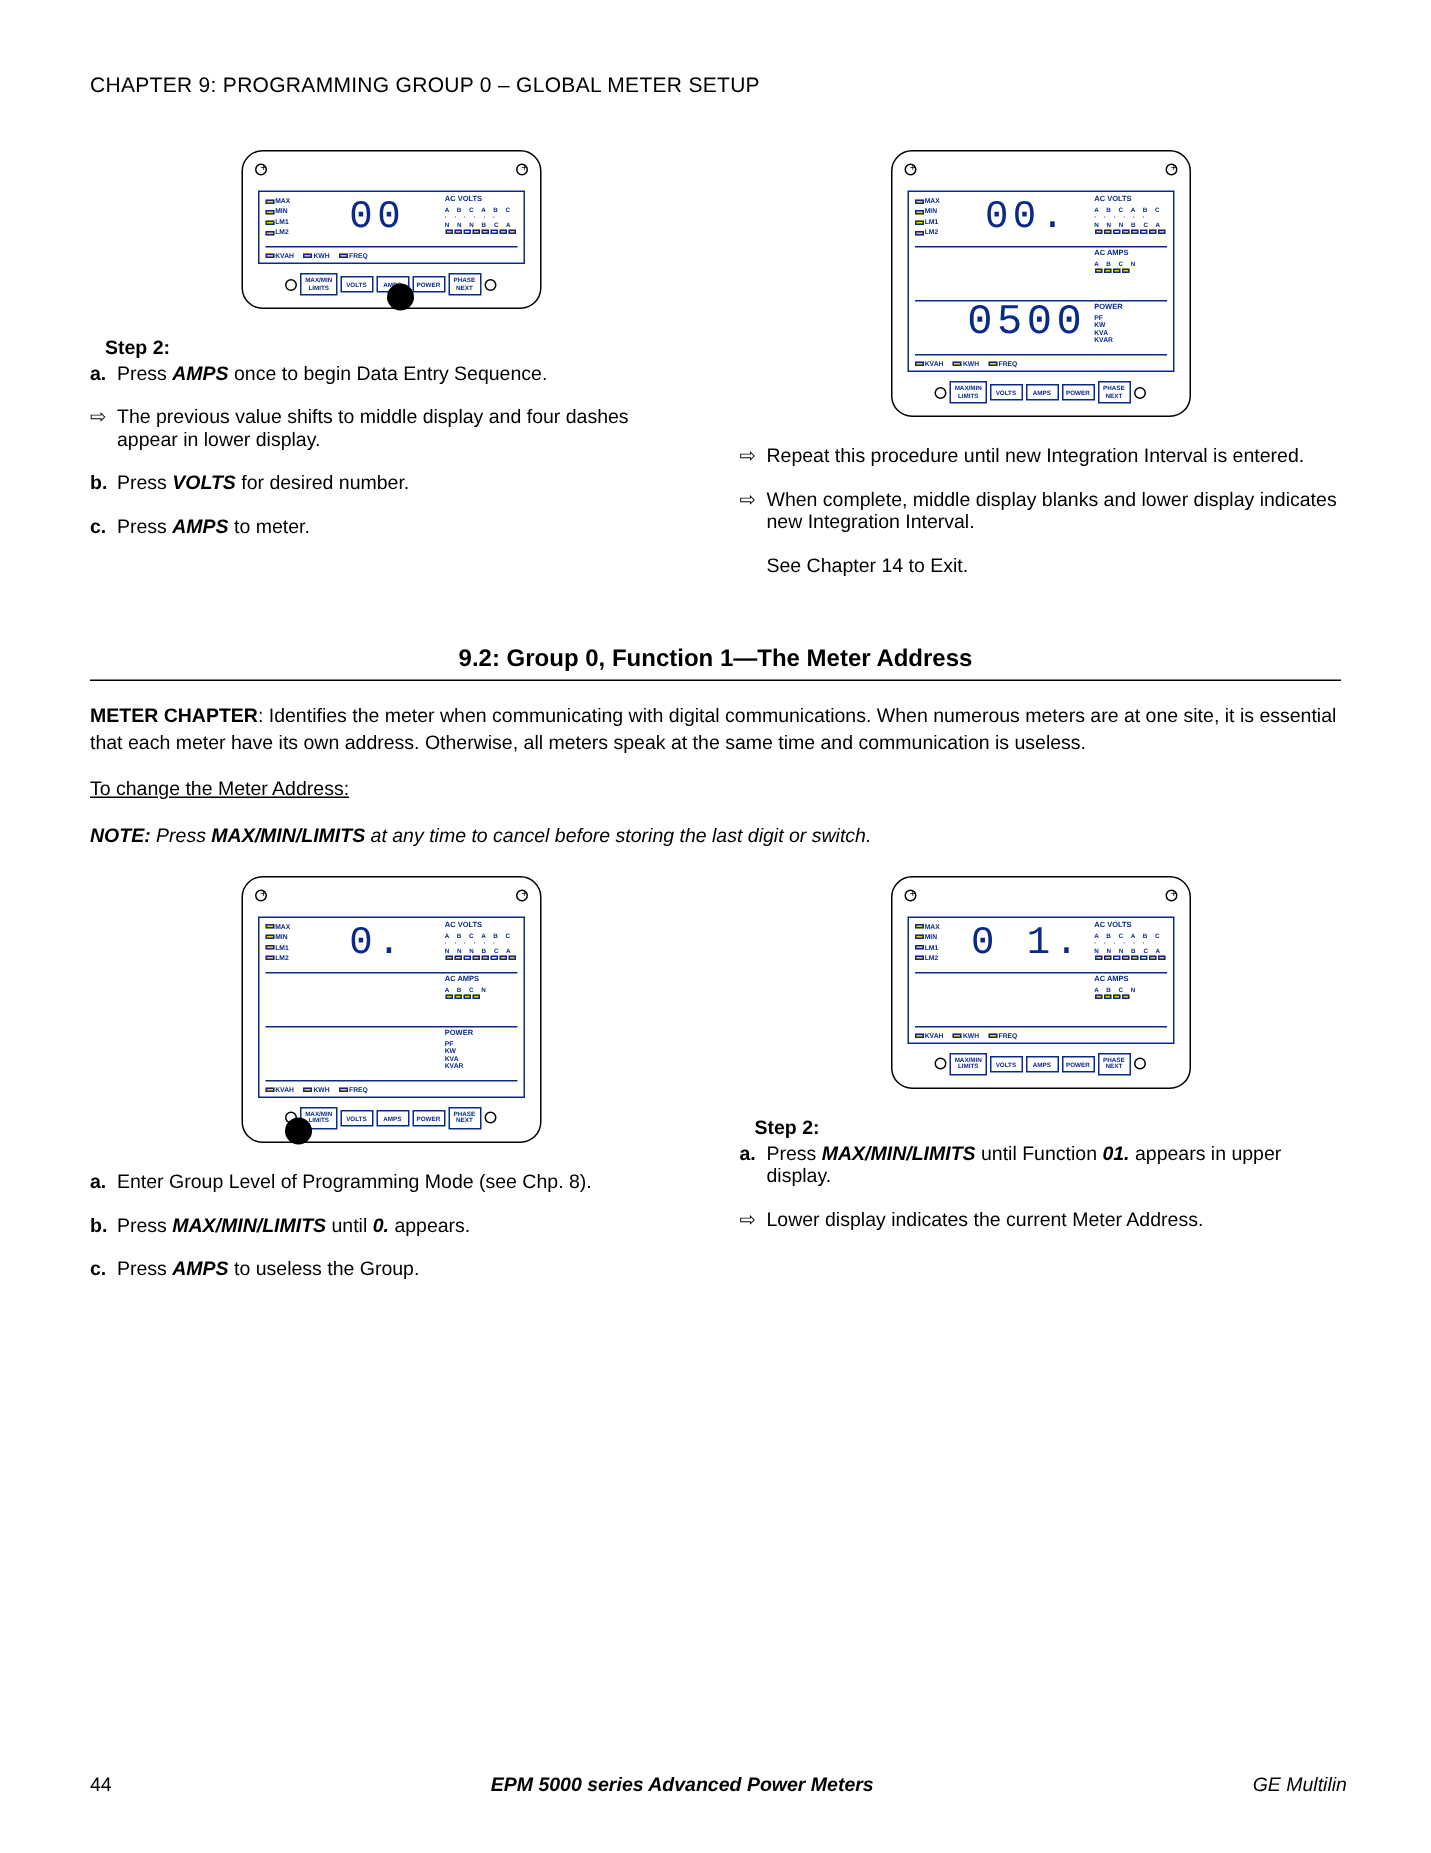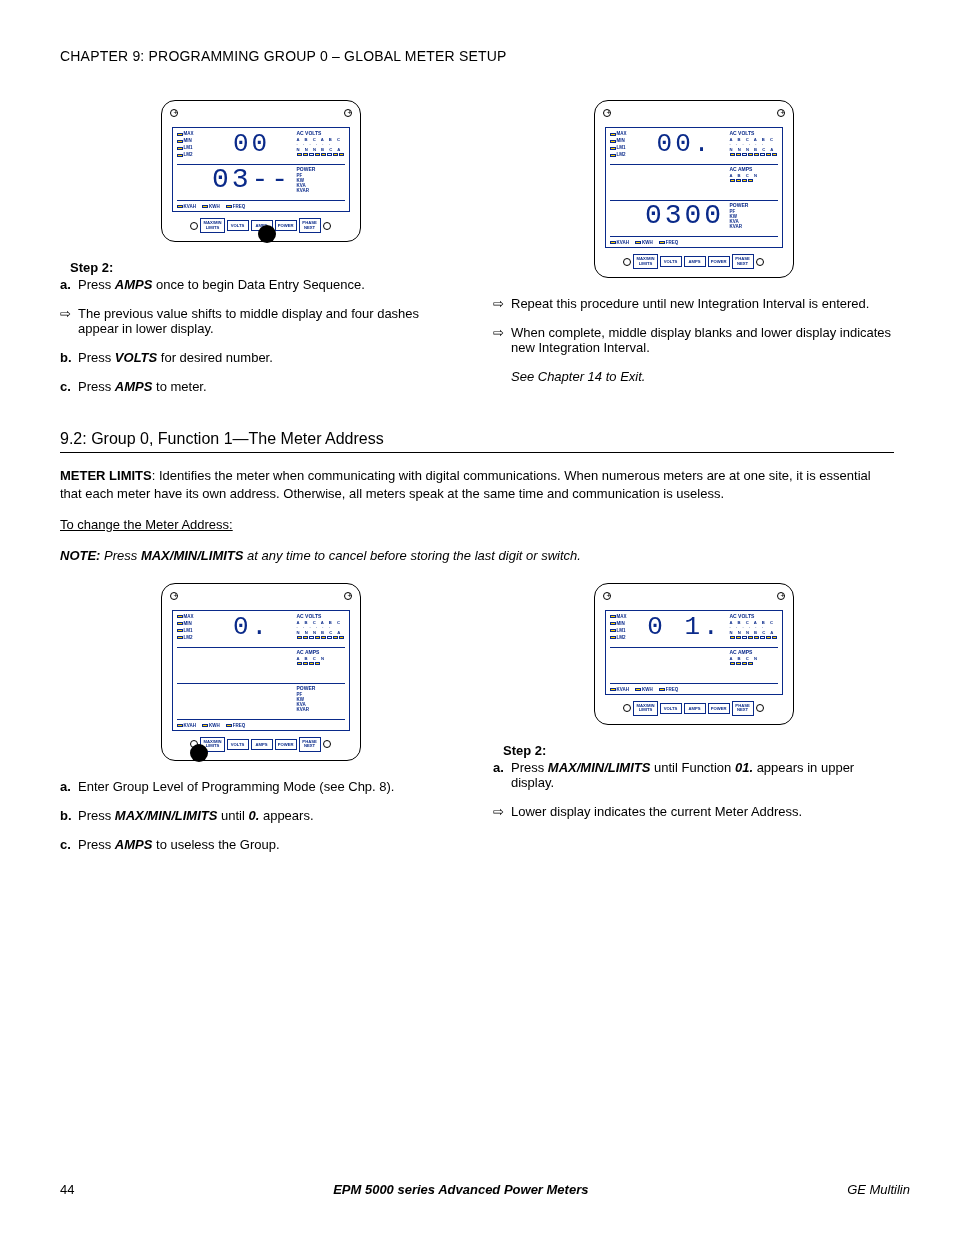--- a/index.html
+++ b/index.html
@@ -110,28 +110,28 @@
   .meter .press-dot{
     position:absolute;width:18px;height:18px;border-radius:50%;background:#000;bottom:-10px;
   }
   .step-head{font-weight:bold;margin-bottom:2px;margin-left:10px;}
   .step-list{margin:0 0 14px 0;padding:0;}
   .step-list li{list-style:none;margin-bottom:14px;display:flex;}
   .step-list li .lbl{width:18px;font-weight:bold;flex-shrink:0;}
   .step-list li .arrow{width:18px;flex-shrink:0;}
   .step-list li .txt{flex:1;}
   .section-title{
-    font-size:16px;font-weight:normal;margin-top:22px;margin-bottom:4px;
+    font-size:16px;font-weight:bold;margin-top:34px;margin-bottom:4px;text-align:center;
   }
   .section-rule{border:none;border-top:1.5px solid #000;margin:0 0 14px 0;}
   .body-p{margin:0 0 14px 0;line-height:1.35;}
   .underline{text-decoration:underline;}
   .note-p{font-style:italic;margin:0 0 20px 0;}
   .footer{
-    position:absolute;bottom:38px;left:60px;right:44px;
+    position:absolute;bottom:38px;left:60px;right:56px;
     display:flex;justify-content:space-between;font-size:13px;
   }
   .footer .pn{font-weight:normal;}
   .footer .mid{font-style:italic;font-weight:bold;}
   .footer .rt{font-style:italic;}
 </style>
 </head>
 <body>
 
 <div class="chapter-header">CHAPTER 9: PROGRAMMING GROUP 0 – GLOBAL METER SETUP</div>
@@ -178,23 +178,134 @@
                   <span class="on"></span>
                   <span></span>
                   <span class="on"></span>
                   <span class="on"></span>
                   <span></span>
                   <span class="on"></span>
                   <span class="on"></span>
                 </div>
             </div>
           </div>
+          <div class="bottom-strip">
+            <div class="bitem">
+                <span class="bled on"></span>
+                <span>KVAH</span>
+              </div>
+            <div class="bitem">
+                <span class="bled on"></span>
+                <span>KWH</span>
+              </div>
+            <div class="bitem">
+                <span class="bled on"></span>
+                <span>FREQ</span>
+              </div>
+          </div>
+        </div>
+        <div class="button-row">
+          <div class="screw-b"></div>
+          <div class="btn two">MAX/MIN<br>LIMITS</div>
+          <div class="btn">VOLTS</div>
+          <div class="btn">AMPS</div>
+          <div class="btn">POWER</div>
+          <div class="btn two">PHASE<br>NEXT</div>
+          <div class="screw-b"></div>
+          <div class="press-dot" style="left:86px;"></div>
+        </div>
+      </div>
+    </div>
+
+    <div class="step-head">Step 2:</div>
+    <ul class="step-list">
+      <li>
+        <span class="lbl">a.</span>
+        <span class="txt"><span>Press </span><b><i>AMPS</i></b><span> once to begin Data Entry Sequence.</span></span>
+      </li>
+      <li>
+        <span class="arrow">⇨</span>
+        <span class="txt">The previous value shifts to middle display and four dashes appear in lower display.</span>
+      </li>
+      <li>
+        <span class="lbl">b.</span>
+        <span class="txt"><span>Press </span><b><i>VOLTS</i></b><span>  for desired number.</span></span>
+      </li>
+      <li>
+        <span class="lbl">c.</span>
+        <span class="txt"><span>Press </span><b><i>AMPS</i></b><span> to meter.</span></span>
+      </li>
+    </ul>
+  </div>
+
+  <div class="col">
+    <div class="meter-wrap">
+      <div class="meter">
+        <div class="screw tl">
+            <span class="x">+</span>
+          </div>
+          <div class="screw tr">
+            <span class="x">+</span>
+          </div>
+        <div class="corners-row"></div>
+        <div class="panel">
+          <div class="seg-row">
+            <div class="left-labels">
+              <div class="lrow">
+                  <span class="led on"></span>
+                  <span>MAX</span>
+                </div>
+              <div class="lrow">
+                  <span class="led on"></span>
+                  <span>MIN</span>
+                </div>
+              <div class="lrow">
+                  <span class="led on"></span>
+                  <span>LM1</span>
+                </div>
+              <div class="lrow">
+                  <span class="led on"></span>
+                  <span>LM2</span>
+                </div>
+            </div>
+            <div class="seg">00.</div>
+            <div class="right-labels">
+              <div class="hdr">AC VOLTS</div>
+              <div class="letters">A B C A B C</div>
+              <div class="dots">· · · · · ·</div>
+              <div class="letters">N N N B C A</div>
+              <div class="leds">
+                  <span class="on"></span>
+                  <span class="on"></span>
+                  <span></span>
+                  <span class="on"></span>
+                  <span class="on"></span>
+                  <span></span>
+                  <span class="on"></span>
+                  <span class="on"></span>
+                </div>
+            </div>
+          </div>
           <div class="seg-row">
             <div class="left-labels"></div>
-            <div class="seg big">03--</div>
+            <div class="seg big"></div>
+            <div class="right-labels">
+              <div class="hdr">AC AMPS</div>
+              <div class="letters">A B C N</div>
+              <div class="leds">
+                  <span class="on"></span>
+                  <span class="on"></span>
+                  <span class="on"></span>
+                  <span class="on"></span>
+                </div>
+            </div>
+          </div>
+          <div class="seg-row">
+            <div class="left-labels"></div>
+            <div class="seg big">0500</div>
             <div class="right-labels pwr">
               <div class="hdr">POWER</div>
               <div class="prow"><span class="pled on"></span><span>PF</span></div>
               <div class="prow"><span class="pled on"></span><span>KW</span></div>
               <div class="prow"><span class="pled on"></span><span>KVA</span></div>
               <div class="prow"><span class="pled on"></span><span>KVAR</span></div>
             </div>
           </div>
           <div class="bottom-strip">
             <div class="bitem">
@@ -212,165 +323,43 @@
           </div>
         </div>
         <div class="button-row">
           <div class="screw-b"></div>
           <div class="btn two">MAX/MIN<br>LIMITS</div>
           <div class="btn">VOLTS</div>
           <div class="btn">AMPS</div>
           <div class="btn">POWER</div>
           <div class="btn two">PHASE<br>NEXT</div>
           <div class="screw-b"></div>
-          <div class="press-dot" style="left:86px;"></div>
         </div>
       </div>
     </div>
 
-    <div class="step-head">Step 2:</div>
-    <ul class="step-list">
-      <li>
-        <span class="lbl">a.</span>
-        <span class="txt"><span>Press </span><b><i>AMPS</i></b><span> once to begin Data Entry Sequence.</span></span>
-      </li>
-      <li>
-        <span class="arrow">⇨</span>
-        <span class="txt">The previous value shifts to middle display and four dashes appear in lower display.</span>
-      </li>
-      <li>
-        <span class="lbl">b.</span>
-        <span class="txt"><span>Press </span><b><i>VOLTS</i></b><span>  for desired number.</span></span>
-      </li>
-      <li>
-        <span class="lbl">c.</span>
-        <span class="txt"><span>Press </span><b><i>AMPS</i></b><span> to meter.</span></span>
-      </li>
-    </ul>
-  </div>
-
-  <div class="col">
-    <div class="meter-wrap">
-      <div class="meter">
-        <div class="screw tl">
-            <span class="x">+</span>
-          </div>
-          <div class="screw tr">
-            <span class="x">+</span>
-          </div>
-        <div class="corners-row"></div>
-        <div class="panel">
-          <div class="seg-row">
-            <div class="left-labels">
-              <div class="lrow">
-                  <span class="led on"></span>
-                  <span>MAX</span>
-                </div>
-              <div class="lrow">
-                  <span class="led on"></span>
-                  <span>MIN</span>
-                </div>
-              <div class="lrow">
-                  <span class="led on"></span>
-                  <span>LM1</span>
-                </div>
-              <div class="lrow">
-                  <span class="led on"></span>
-                  <span>LM2</span>
-                </div>
-            </div>
-            <div class="seg">00.</div>
-            <div class="right-labels">
-              <div class="hdr">AC VOLTS</div>
-              <div class="letters">A B C A B C</div>
-              <div class="dots">· · · · · ·</div>
-              <div class="letters">N N N B C A</div>
-              <div class="leds">
-                  <span class="on"></span>
-                  <span class="on"></span>
-                  <span></span>
-                  <span class="on"></span>
-                  <span class="on"></span>
-                  <span></span>
-                  <span class="on"></span>
-                  <span class="on"></span>
-                </div>
-            </div>
-          </div>
-          <div class="seg-row">
-            <div class="left-labels"></div>
-            <div class="seg big"></div>
-            <div class="right-labels">
-              <div class="hdr">AC AMPS</div>
-              <div class="letters">A B C N</div>
-              <div class="leds">
-                  <span class="on"></span>
-                  <span class="on"></span>
-                  <span class="on"></span>
-                  <span class="on"></span>
-                </div>
-            </div>
-          </div>
-          <div class="seg-row">
-            <div class="left-labels"></div>
-            <div class="seg big">0300</div>
-            <div class="right-labels pwr">
-              <div class="hdr">POWER</div>
-              <div class="prow"><span class="pled on"></span><span>PF</span></div>
-              <div class="prow"><span class="pled on"></span><span>KW</span></div>
-              <div class="prow"><span class="pled on"></span><span>KVA</span></div>
-              <div class="prow"><span class="pled on"></span><span>KVAR</span></div>
-            </div>
-          </div>
-          <div class="bottom-strip">
-            <div class="bitem">
-                <span class="bled on"></span>
-                <span>KVAH</span>
-              </div>
-            <div class="bitem">
-                <span class="bled on"></span>
-                <span>KWH</span>
-              </div>
-            <div class="bitem">
-                <span class="bled on"></span>
-                <span>FREQ</span>
-              </div>
-          </div>
-        </div>
-        <div class="button-row">
-          <div class="screw-b"></div>
-          <div class="btn two">MAX/MIN<br>LIMITS</div>
-          <div class="btn">VOLTS</div>
-          <div class="btn">AMPS</div>
-          <div class="btn">POWER</div>
-          <div class="btn two">PHASE<br>NEXT</div>
-          <div class="screw-b"></div>
-        </div>
-      </div>
-    </div>
-
     <ul class="step-list">
       <li>
         <span class="arrow">⇨</span>
         <span class="txt">Repeat this procedure until new Integration Interval is entered.</span>
       </li>
       <li>
         <span class="arrow">⇨</span>
         <span class="txt"> When complete, middle display blanks and lower display indicates new Integration Interval.</span>
       </li>
     </ul>
-    <p style="margin-left:18px;font-style:italic;">See Chapter 14 to Exit.</p>
+    <p style="margin-left:18px;">See Chapter 14 to Exit.</p>
   </div>
 </div>
 
 <div class="section-title">9.2: Group 0, Function 1—The Meter Address</div>
 <hr class="section-rule">
 
 <p class="body-p">
-  <b>METER LIMITS</b><span>: Identifies the meter when communicating with digital communications. When numerous meters are at one site, it is essential that each meter have its own address.  Otherwise, all meters speak at the same time and communication is useless.</span>
+  <b>METER CHAPTER</b><span>: Identifies the meter when communicating with digital communications. When numerous meters are at one site, it is essential that each meter have its own address.  Otherwise, all meters speak at the same time and communication is useless.</span>
 </p>
 
 <p class="body-p underline">To change the Meter Address:</p>
 
 <p class="note-p">
   <b>NOTE: </b><span>Press </span><b>MAX/MIN/LIMITS</b><span> at any time to cancel before storing the last digit or switch.</span>
 </p>
 
 <div class="two-col">
   <div class="col">

